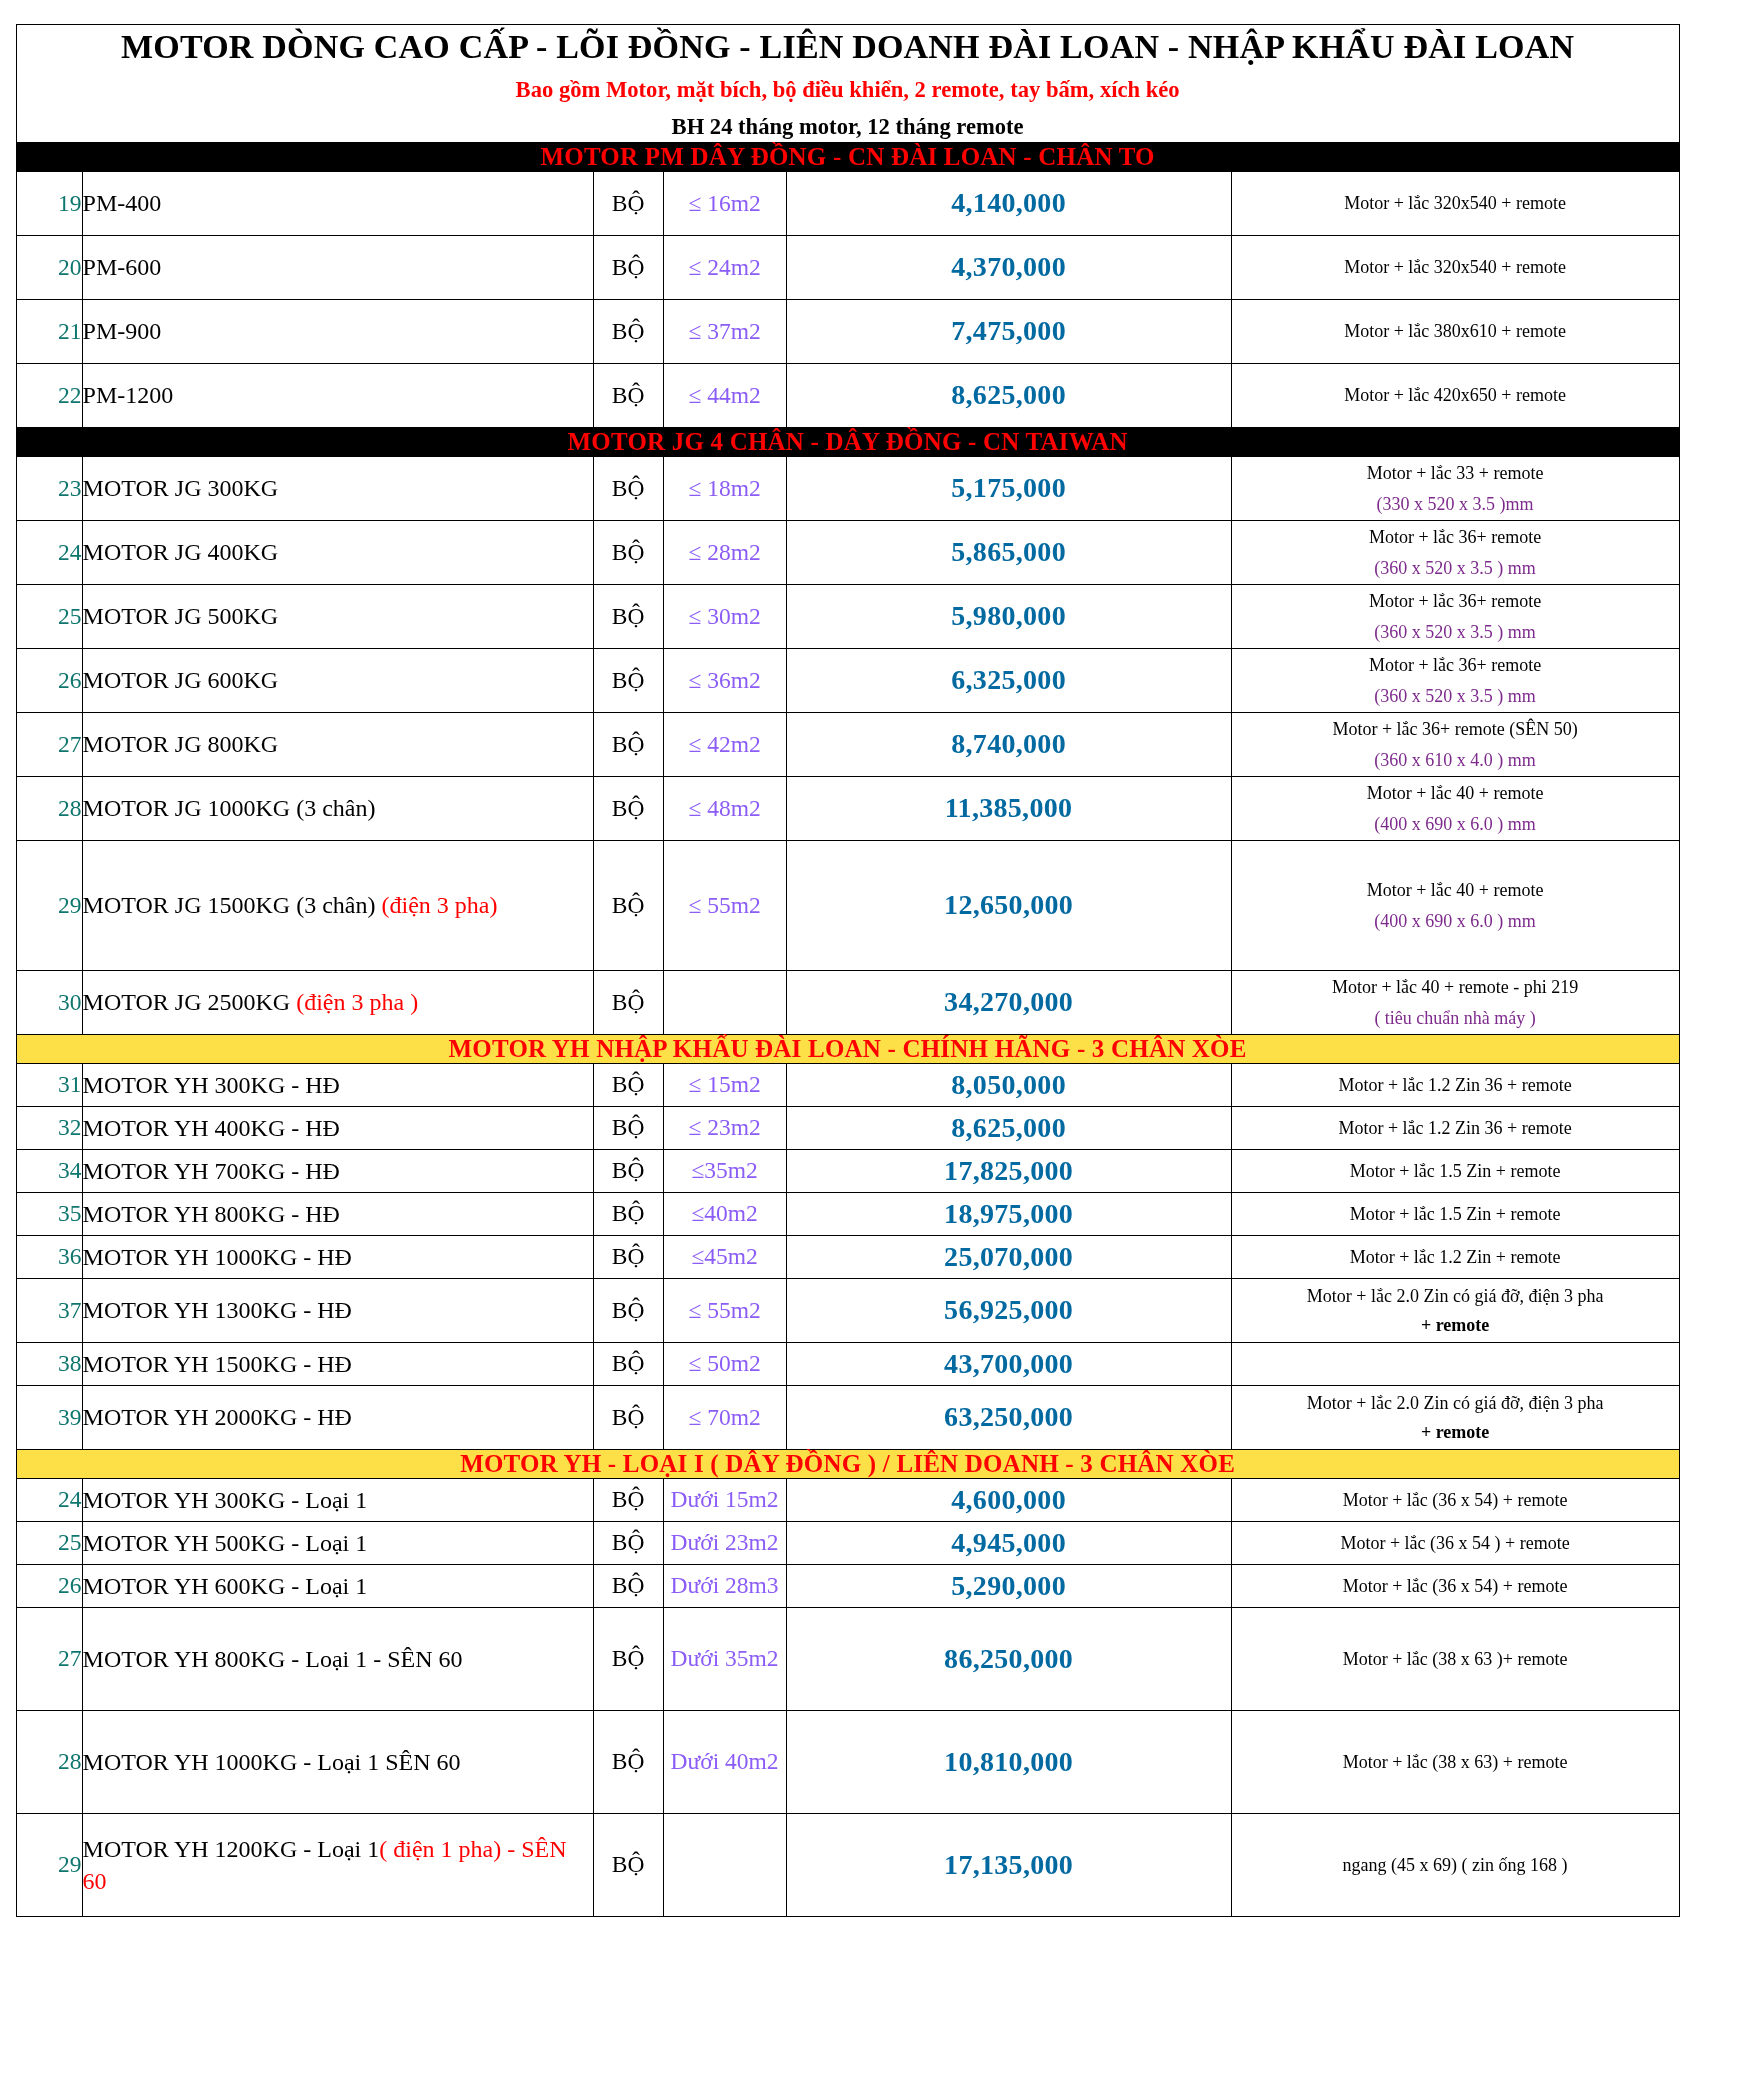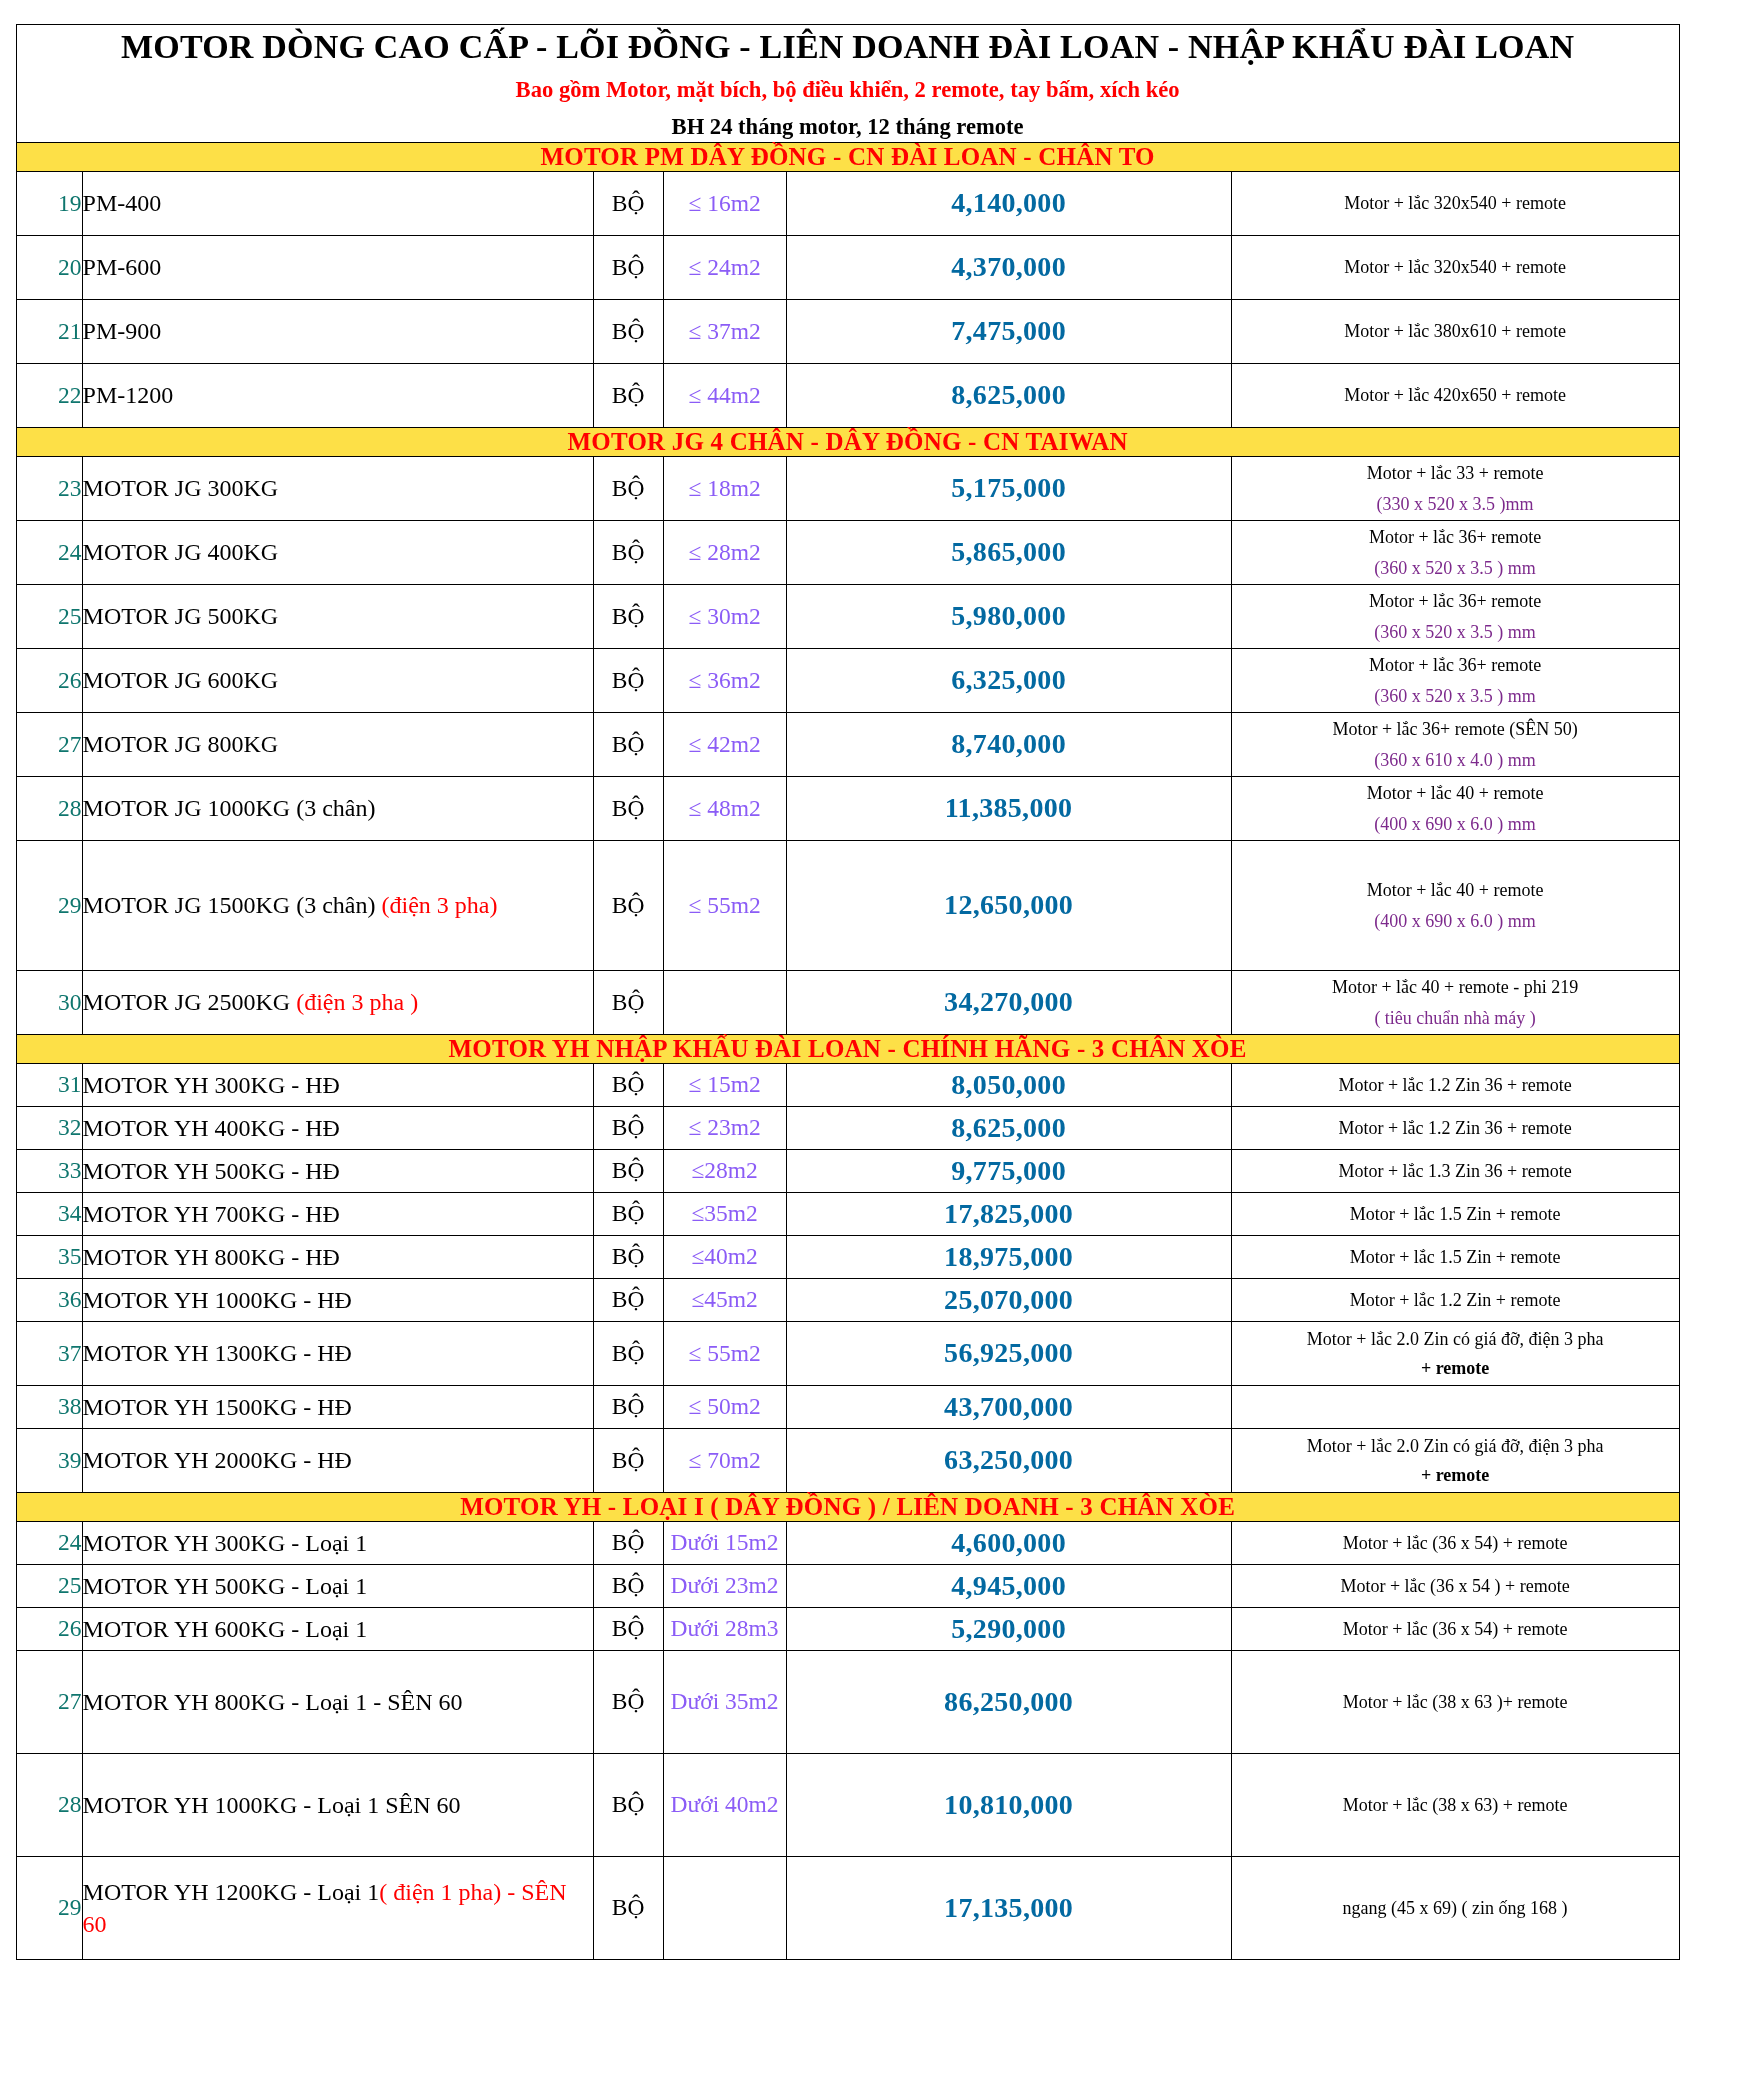--- a/index.html
+++ b/index.html
@@ -56,21 +56,21 @@
   
   td.section{
     text-align:center;
     border:2.6px solid #000;
     padding:3.5px 0 5.2px 0;
   }
   td.section .stitle{
     font-size:25px;font-weight:bold;color:#ff0000;
     line-height:1.12;letter-spacing:0.2px;
   }
-  td.section.blue{background:#fde047;margin-left:16px;}
+  td.section.blue{background:#000000;margin-left:16px;}
   td.section.peach{background:#fde047;}
 
   
   td.stt{
     text-align:right;font-size:23.5px;color:#0f766e;
   }
   td.name{
     text-align:left;font-size:24px;color:#000;
     padding:5.2px 0 5.2px 12px;line-height:1.35;
   }
@@ -239,28 +239,20 @@
         </tr>
         <tr class="short">
           <td class="stt">32</td>
           <td class="name"><span>MOTOR YH 400KG - HĐ</span></td>
           <td class="unit">BỘ</td>
           <td class="area">≤  23m2</td>
           <td class="price">8,625,000</td>
           <td class="note"><span>Motor + lắc 1.2 Zin 36 + remote</span></td>
         </tr>
         <tr class="short">
-          <td class="stt">33</td>
-          <td class="name"><span>MOTOR YH 500KG - HĐ</span></td>
-          <td class="unit">BỘ</td>
-          <td class="area">≤28m2</td>
-          <td class="price">9,775,000</td>
-          <td class="note"><span>Motor + lắc 1.3 Zin 36 + remote</span></td>
-        </tr>
-        <tr class="short">
           <td class="stt">34</td>
           <td class="name"><span>MOTOR YH 700KG - HĐ</span></td>
           <td class="unit">BỘ</td>
           <td class="area">≤35m2</td>
           <td class="price">17,825,000</td>
           <td class="note"><span>Motor + lắc 1.5 Zin + remote</span></td>
         </tr>
         <tr class="short">
           <td class="stt">35</td>
           <td class="name"><span>MOTOR YH 800KG - HĐ</span></td>

